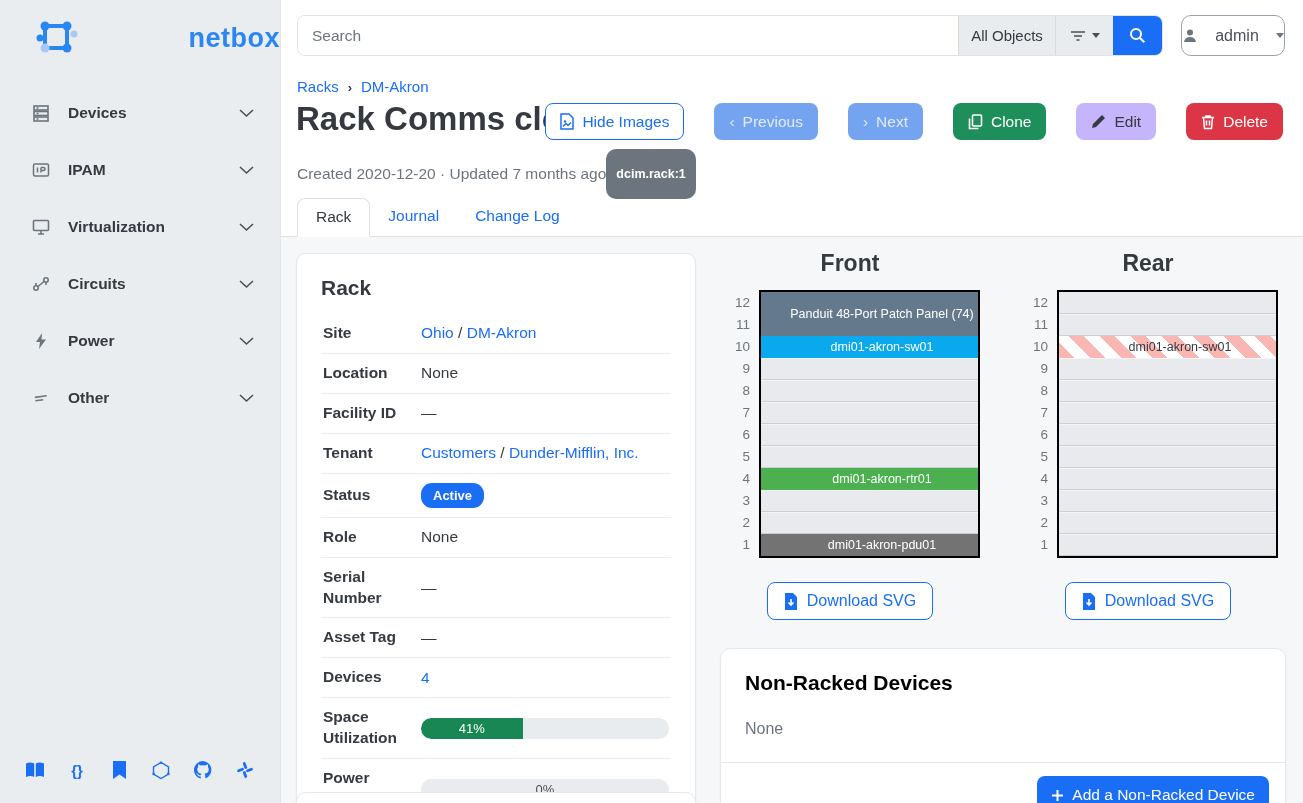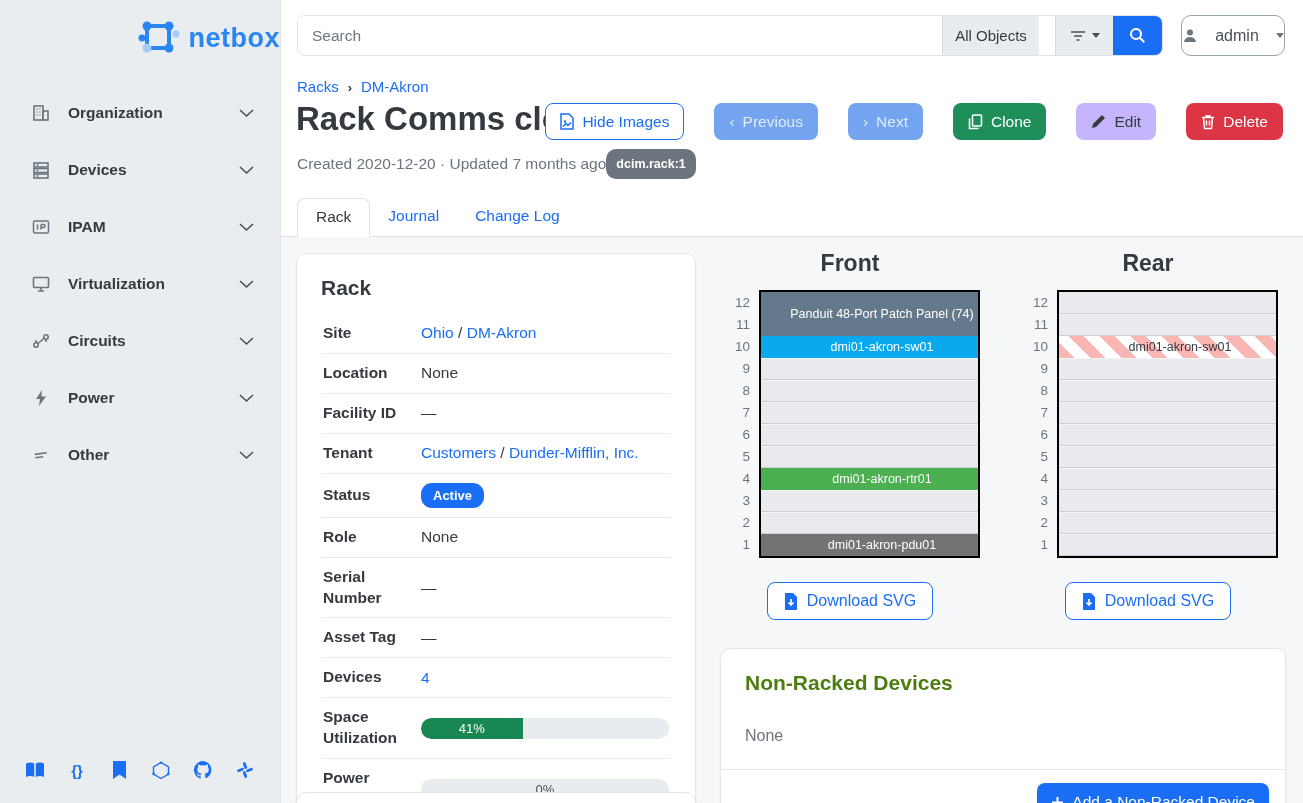--- a/index.html
+++ b/index.html
@@ -3,55 +3,55 @@
 <meta charset="utf-8">
 <style>
   * { margin:0; padding:0; box-sizing:border-box; }
   html,body { width:1303px; height:803px; }
   body { font-family:"Liberation Sans", sans-serif; background:#fff; overflow:hidden; }
   #app { position:relative; width:1303px; height:803px; background:#fff; }
 
   
   #sidebar { position:absolute; left:0; top:0; width:281px; height:803px;
     background:#e9edf0; border-right:1px solid #e2e6ea; display:flex; flex-direction:column; }
-  .logo { height:64px; display:flex; align-items:center; justify-content:flex-end; gap:8px; margin-top:6px; cursor:pointer;padding-left:36px; }
+  .logo { height:64px; display:flex; align-items:center; justify-content:space-between; gap:8px; margin-top:6px; cursor:pointer;padding-left:36px; }
   .logo-word { font-size:27px; font-weight:bold; color:#2a86f2; letter-spacing:.5px; }
   .nav { margin-top:14px; flex:1; }
   .nav-item { height:57px; display:flex; align-items:center; padding:0 26px 0 30px; cursor:pointer; }
   .nav-item .nicon { width:22px; height:22px; margin-right:16px; display:flex; align-items:center; justify-content:center; color:#6c757d; }
   .nav-item .nlabel { font-size:15.5px; font-weight:bold; color:#343a40; flex:1; }
   .nav-item .chev { color:#6c757d; }
   .side-footer { display:flex; justify-content:space-between; align-items:center; padding:0 22px 20px 22px; }
   .side-footer a { color:#1a6ef5; text-decoration:none; display:flex; align-items:center; justify-content:center; width:26px; height:26px; font-weight:bold; font-size:15px; }
 
   
   #main { position:absolute; left:281px; top:0; width:1022px; height:803px; background:#f6f7f9; }
   #header { position:absolute; left:0; top:0; width:1022px; height:237px; background:#fff; }
 
   
   .toprow { position:absolute; left:16px; top:15px; width:990px; height:41px; display:flex; }
   .search-group { display:flex; width:866px; height:41px; border:1px solid #dfe3e7; border-radius:8px; overflow:hidden; background:#fff; }
   .search-input { flex:1; border:none; outline:none; padding:0 14px; font-size:15.5px; color:#343a40; font-family:"Liberation Sans",sans-serif; }
   .search-input::placeholder { color:#6c757d; }
-  .seg { display:flex; align-items:center; justify-content:center; background:#e9ecef; border-left:1px solid #d6dbe0; color:#343a40;margin-left:16px; }
+  .seg { display:flex; align-items:center; justify-content:center; background:#e9ecef; border-left:1px solid #d6dbe0; color:#343a40; }
   .seg-objects { width:97px; font-size:15px; cursor:pointer; }
   .seg-filter { width:58px; gap:6px; cursor:pointer; }
   .btn-search { width:49px; background:#1a6ef5; border:none; display:flex; align-items:center; justify-content:center; cursor:pointer; }
   .caret { width:0; height:0; border-left:4px solid transparent; border-right:4px solid transparent; border-top:5px solid #495057; }
   .user-btn { margin-left:18px; width:104px; height:41px; border:1px solid #9aa3ac; border-radius:10px; background:#fff;
     display:flex; align-items:center; justify-content:center; gap:17px; cursor:pointer; color:#495057; font-size:16px; }
   .user-btn .caret { border-top-color:#6c757d; }
 
   
   .breadcrumb { position:absolute; left:16px; top:78px; display:flex; align-items:flex-end; gap:9px; font-size:15px; }
   .breadcrumb a { color:#1a6ef5; text-decoration:none; cursor:pointer; }
   .crumb-sep { color:#343a40; font-weight:bold; font-size:13px; }
   .page-title { position:absolute; left:15px; top:100px; font-size:33px; font-weight:bold; color:#343a40; }
   .meta-line { position:absolute; left:16px; top:149px; font-size:15.5px; color:#6c757d; display:flex; align-items:center; }
-  .obj-badge { background:#6c757d; color:#fff; font-size:12.5px; font-weight:bold; padding:8px 10px; border-radius:10px; }
+  .obj-badge { background:#6c757d; color:#fff; font-size:12.5px; font-weight:bold; padding:18px 10px; border-radius:10px; }
 
   
   .actions { position:absolute; right:20px; top:103px; display:flex; gap:30px; }
   .btn { height:37px; border-radius:8px; font-size:15.5px; display:flex; align-items:center; gap:8px;
     padding:0 14px; cursor:pointer; border:1px solid transparent; font-family:"Liberation Sans",sans-serif; white-space:nowrap; }
   .btn-outline-blue { background:#fff; border-color:#1a6ef5; color:#1a6ef5; }
   .btn-dim { background:#74a4f0; color:rgba(255,255,255,.78); }
   .btn-green { background:#1e8e5a; color:#fff; }
   .btn-yellow { background:#c4b5fd; color:#343a40; }
   .btn-red { background:#dc3545; color:#fff; }
@@ -98,21 +98,21 @@
   .device { position:absolute; left:0; width:217px; display:flex; align-items:center; justify-content:center;
     color:#fff; font-size:12.5px; cursor:pointer; text-align:center; line-height:1.2;padding-left:25px; }
   .dev-ghost { background:repeating-linear-gradient(45deg,#f9b6b2 0,#f9b6b2 11px,#ffffff 11px,#ffffff 22px); color:#343a40; }
   .download-row { margin-top:24px; }
   .btn-download { background:#fff; border:1px solid #1a6ef5; color:#1a6ef5; height:38px; border-radius:8px;
     font-size:16px; display:flex; align-items:center; gap:9px; padding:0 16px; cursor:pointer; }
 
   
   #nonracked-card { position:absolute; left:439px; top:411px; width:566px; }
   #nonracked-card .nr-body { padding:22px 24px 18px 24px; }
-  #nonracked-card h2 { font-size:21px; font-weight:bold; color:#4d7c0f; margin-bottom:32px; }
+  #nonracked-card h2 { font-size:21px; font-weight:bold; color:#000000; margin-bottom:25px; }
   #nonracked-card .nr-none { font-size:16px; color:#6c757d; padding-bottom:6px; }
   #nonracked-card .nr-footer { border-top:1px solid #e4e7eb; padding:13px 16px; display:flex; justify-content:flex-end; }
   .btn-add { background:#1a6ef5; color:#fff; border:none; height:38px; border-radius:8px; font-size:15.5px;
     display:flex; align-items:center; gap:8px; padding:0 14px; cursor:pointer; }
 
   svg { display:block; }
 </style>
 </head>
 <body>
 
@@ -128,35 +128,20 @@
           <circle cx="31" cy="31" r="4.5" fill="#2a86f2"></circle>
           <circle cx="9" cy="31" r="4.5" fill="#a7c9f7"></circle>
           <circle cx="4" cy="21" r="3.5" fill="#2a86f2"></circle>
           <circle cx="38" cy="17" r="3.5" fill="#a7c9f7"></circle>
         </svg>
       </span>
       <span class="logo-word">netbox</span>
     </div>
 
     <div class="nav">
-      <div class="nav-item">
-        <span class="nicon">
-          <svg width="20" height="20" viewBox="0 0 20 20" fill="none" stroke="#6c757d" stroke-width="1.6">
-            <rect x="3" y="3" width="9" height="14"></rect>
-              <rect x="12" y="8" width="5" height="9"></rect>
-            <path d="M5.5 6h1M8.5 6h1M5.5 9h1M8.5 9h1M5.5 12h1M8.5 12h1"></path>
-          </svg>
-        </span>
-        <span class="nlabel">Organization</span>
-        <span class="chev">
-          <svg width="15" height="10" viewBox="0 0 15 10" fill="none" stroke="#495057" stroke-width="1.6">
-              <path d="M1 2l6.5 6L14 2"></path>
-            </svg>
-        </span>
-      </div>
       <div class="nav-item">
         <span class="nicon">
           <svg width="20" height="20" viewBox="0 0 20 20" fill="none" stroke="#6c757d" stroke-width="1.6">
             <rect x="3" y="3" width="14" height="4"></rect>
               <rect x="3" y="8.5" width="14" height="4"></rect>
               <rect x="3" y="14" width="14" height="4"></rect>
             <path d="M5.5 5h2M5.5 10.5h2M5.5 16h2"></path>
           </svg>
         </span>
         <span class="nlabel">Devices</span>

